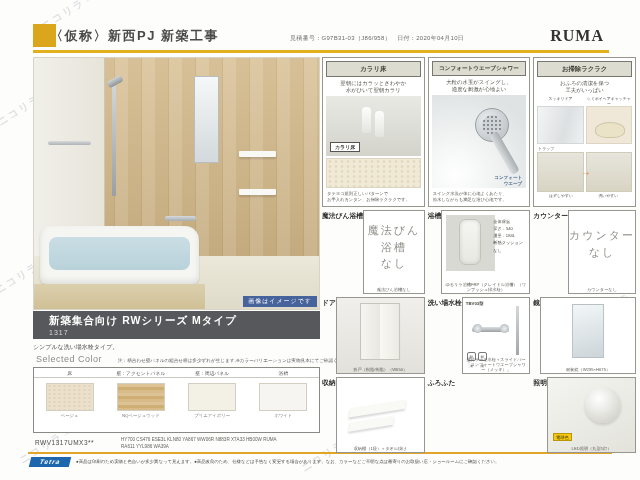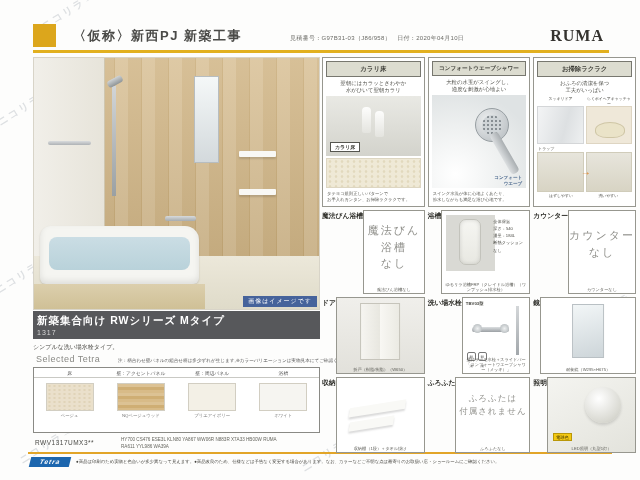--- a/index.html
+++ b/index.html
@@ -6,21 +6,21 @@
   html,body { width:640px; height:480px; }
   body { background:#fbfbfa; font-family:"Liberation Sans","DejaVu Sans",sans-serif; position:relative; overflow:hidden; color:#333; }
   .sheet { position:absolute; inset:0; background:#fdfdfc; }
   .pre { white-space:pre-line; }
 
   
   .wm { position:absolute; color:#c3c8cd; opacity:.55; font-size:10px; font-weight:bold; letter-spacing:2px; transform:rotate(-32deg); pointer-events:none; }
 
   
   .hd-square { position:absolute; left:33px; top:24px; width:23px; height:23px; background:#dca61c; }
-  .hd-title { position:absolute; left:73px; top:27px; font-size:13px; font-weight:bold; color:#4a4a47; letter-spacing:1.5px; }
+  .hd-title { position:absolute; left:50px; top:27px; font-size:13px; font-weight:bold; color:#4a4a47; letter-spacing:1.5px; }
   .hd-quote { position:absolute; left:290px; top:34px; font-size:6px; color:#6b6b66; letter-spacing:.3px; }
   .hd-toto { position:absolute; right:36px; top:27px; font-family:"Liberation Serif","DejaVu Serif",serif; font-weight:bold; font-size:16px; letter-spacing:1px; color:#35332f; }
   .hd-rule { position:absolute; left:33px; right:31px; top:50px; height:3px; background:#e2b01f; }
 
   
   .photo { position:absolute; left:33px; top:57px; width:287px; height:253px; overflow:hidden; background:#e7e2d4; border:1px solid #d8d4c8; }
   .ph-backwall { position:absolute; left:0; top:0; width:100%; height:79%;
     background: repeating-linear-gradient(90deg,#d9c197 0 13px,#d1b687 13px 26px,#c9ac79 26px 27px); }
   .ph-backwall:after { content:""; position:absolute; inset:0; background:linear-gradient(180deg,#ffffff22,#00000010); }
   .ph-leftwall { position:absolute; left:0; top:0; width:25%; height:79%; background:linear-gradient(90deg,#f1efe9,#e7e4da); border-right:1px solid #cfc6af; }
@@ -30,21 +30,21 @@
   .ph-head { position:absolute; left:25.5%; top:8%; width:16px; height:7px; background:linear-gradient(#cfd3d5,#8f9598); border-radius:3px; transform:rotate(-28deg); }
   .ph-mirror { position:absolute; left:56%; top:7%; width:9%; height:35%; background:linear-gradient(180deg,#f5f8f8,#d3d9dc); border:1px solid #b7bdc0; }
   .ph-shelf { position:absolute; left:72%; width:13%; height:6px; background:#f8f8f5; box-shadow:0 2px 2px #00000022; border-radius:1px; }
   .ph-spout { position:absolute; left:46%; top:63%; width:11%; height:5px; background:linear-gradient(#d7dadc,#a7acaf); border-radius:2px; }
   .ph-tub { position:absolute; left:2%; bottom:10%; width:56%; height:23%; background:#f5f5f1; border-radius:10px 14px 6px 6px; box-shadow: inset 0 -3px 6px #00000018, 0 1px 2px #00000022; }
   .ph-water { position:absolute; left:6%; top:18%; width:88%; height:58%; background:linear-gradient(#cadde4,#b9d2da); border-radius:8px; }
   .ph-apron { position:absolute; left:0; bottom:0; width:60%; height:10%; background:linear-gradient(#dccfad,#cfc096); }
   .ph-note { position:absolute; right:2px; bottom:2px; background:#46639b; color:#fff; font-size:6px; padding:1px 5px; letter-spacing:1px; }
 
   
-  .series-bar { position:absolute; left:33px; top:311px; width:287px; height:28px; background:#57585b; color:#fff; padding:3px 4px; }
+  .series-bar { position:absolute; left:33px; top:311px; width:287px; height:28px; background:#57585b; color:#fff; padding:3px 16px; }
   .series-title { font-size:10.5px; font-weight:bold; letter-spacing:1px; }
   .series-size { font-size:7px; color:#d9d9d9; margin-top:1px; letter-spacing:1px; }
   .series-tag { position:absolute; left:33px; top:343px; font-size:6px; color:#45443f; }
 
   
   .sc-label { position:absolute; left:36px; top:354px; font-size:9px; color:#8a8a85; letter-spacing:.5px; }
   .sc-note1 { position:absolute; left:118px; top:358px; font-size:4.6px; color:#555; }
   .sc-note2 { position:absolute; left:236px; top:358px; font-size:4.6px; color:#555; }
   .sc-box { position:absolute; left:33px; top:367px; width:287px; height:66px; border:1px solid #8a8a85; background:#fff; }
   .sc-cols { display:flex; height:10px; border-bottom:1px solid #c9c9c4; }
@@ -159,21 +159,21 @@
     <div class="ph-apron"></div>
     <div class="ph-note">画像はイメージです</div>
   </div>
 
   <div class="series-bar">
     <div class="series-title">新築集合向け RWシリーズ  Mタイプ</div>
     <div class="series-size">1317</div>
   </div>
   <div class="series-tag">シンプルな洗い場水栓タイプ。</div>
 
-  <div class="sc-label">Selected Tetra</div>
+  <div class="sc-label">Selected Color</div>
   <div class="sc-note1">注：柄合わせ壁パネルの組合せ柄は多少ずれが生じます。</div>
   <div class="sc-note2">※カラーバリエーションは実物見本にてご確認ください</div>
   <div class="sc-box">
     <div class="sc-cols">
       <div class="sc-col">床</div>
       <div class="sc-col">壁：アクセントパネル</div>
       <div class="sc-col">壁：周辺パネル</div>
       <div class="sc-col">浴槽</div>
     </div>
     <div class="sc-swrow">
@@ -332,25 +332,20 @@
         <div class="sto-img">
           <div class="sto-shelf"></div>
           <div class="sto-shelf two"></div>
         </div>
         <div class="ccap">収納棚（1段）＋タオル掛け</div>
       </div>
     </div>
 
     <div class="cell">
       <div class="cell-title">ふろふた</div>
-      <div class="cbox">
-        <div class="none-big lid pre">ふろふたは
-付属されません</div>
-        <div class="ccap">ふろふたなし</div>
-      </div>
     </div>
 
     <div class="cell">
       <div class="cell-title">照明</div>
       <div class="cbox" style="background:linear-gradient(150deg,#f4f4f0,#e3e3dc);">
         <div class="li-dome"></div>
         <div class="li-badge">電球色</div>
         <div class="ccap">LED照明（丸型1灯）</div>
       </div>
     </div>

